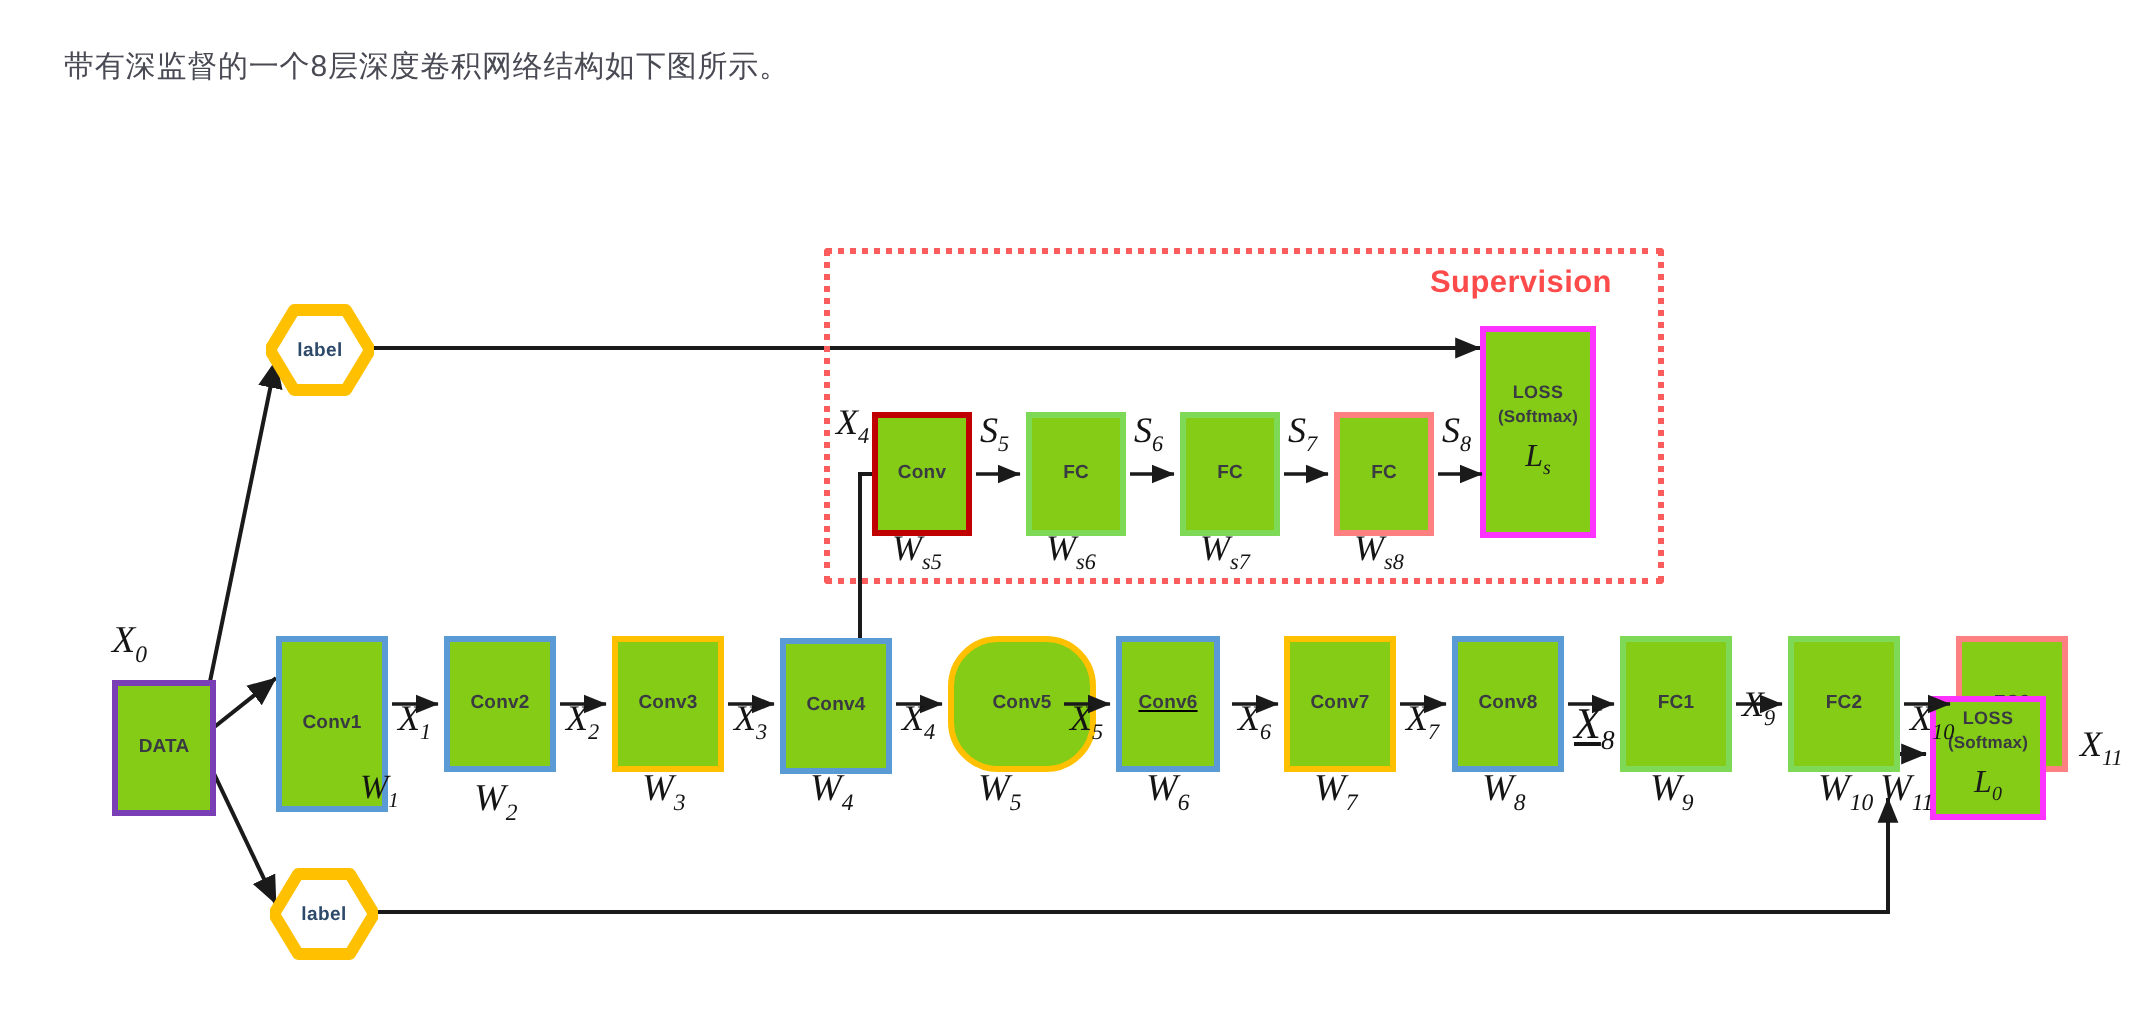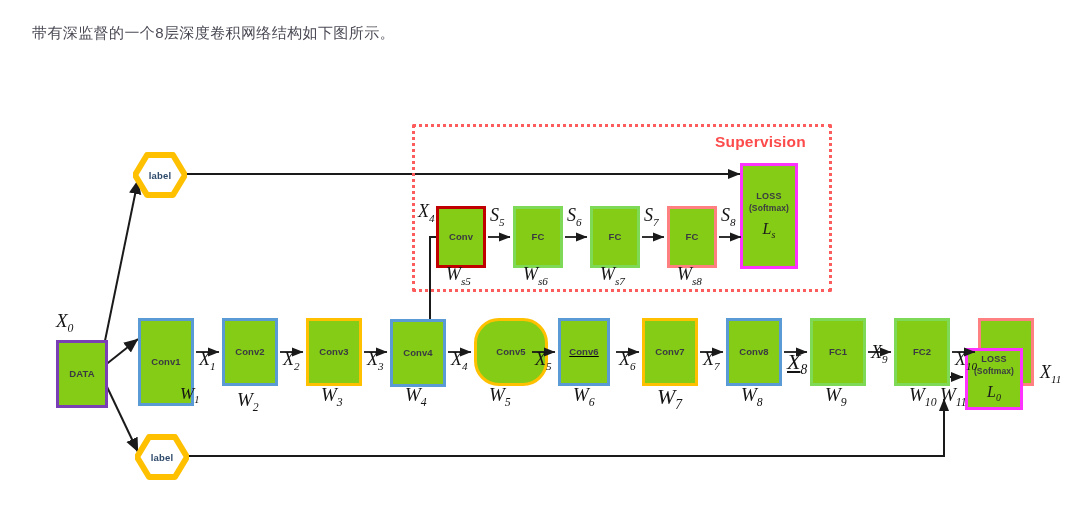--- a/index.html
+++ b/index.html
@@ -177,21 +177,21 @@
       <div class="mathlbl" style="left: 237px; top: 389px; font-size: 19px;">W<sub>2</sub></div>
       <div class="mathlbl" style="left: 283px; top: 349px; font-size: 18px;">X<sub>2</sub></div>
       <div class="mathlbl" style="left: 321px; top: 384px; font-size: 19px;">W<sub>3</sub></div>
       <div class="mathlbl" style="left: 367px; top: 349px; font-size: 18px;">X<sub>3</sub></div>
       <div class="mathlbl" style="left: 405px; top: 384px; font-size: 19px;">W<sub>4</sub></div>
       <div class="mathlbl" style="left: 451px; top: 349px; font-size: 18px;">X<sub>4</sub></div>
       <div class="mathlbl" style="left: 489px; top: 384px; font-size: 19px;">W<sub>5</sub></div>
       <div class="mathlbl" style="left: 535px; top: 349px; font-size: 18px;">X<sub>5</sub></div>
       <div class="mathlbl" style="left: 573px; top: 384px; font-size: 19px;">W<sub>6</sub></div>
       <div class="mathlbl" style="left: 619px; top: 349px; font-size: 18px; text-align: center;">X<sub>6</sub></div>
-      <div class="mathlbl" style="left: 657px; top: 384px; font-size: 22px;">W<sub>7</sub></div>
+      <div class="mathlbl" style="left: 657px; top: 384px; font-size: 19px;">W<sub>7</sub></div>
       <div class="mathlbl" style="left: 703px; top: 349px; font-size: 18px;">X<sub>7</sub></div>
       <div class="mathlbl" style="left: 741px; top: 384px; font-size: 19px; text-align: center;">W<sub>8</sub></div>
       <div class="mathlbl" style="left: 787px; top: 349px; font-size: 22px; text-decoration: underline;">X<sub>8</sub></div>
       <div class="mathlbl" style="left: 825px; top: 384px; font-size: 19px;">W<sub>9</sub></div>
       <div class="mathlbl" style="left: 871px; top: 342px; font-size: 18px;">X<sub>9</sub></div>
       <div class="mathlbl" style="left: 909px; top: 384px; font-size: 19px;">W<sub>10</sub></div>
       <div class="mathlbl" style="left: 955px; top: 349px; font-size: 18px;">X<sub>10</sub></div>
       <div class="mathlbl" style="left: 940px; top: 384px; font-size: 19px;">W<sub>11</sub></div>
       <div class="mathlbl" style="left: 1040px; top: 362px; font-size: 18px;">X<sub>11</sub></div>
       <div class="mathlbl" style="left: 56px; top: 310px; font-size: 19px;">X<sub>0</sub></div>

